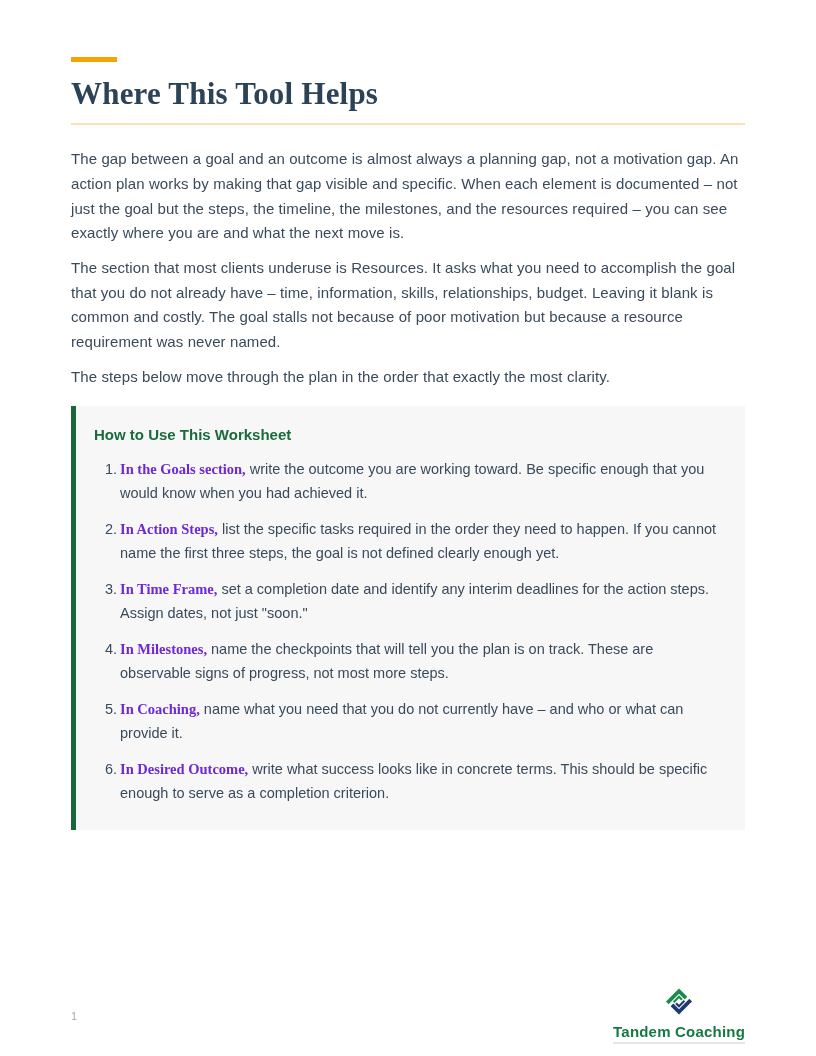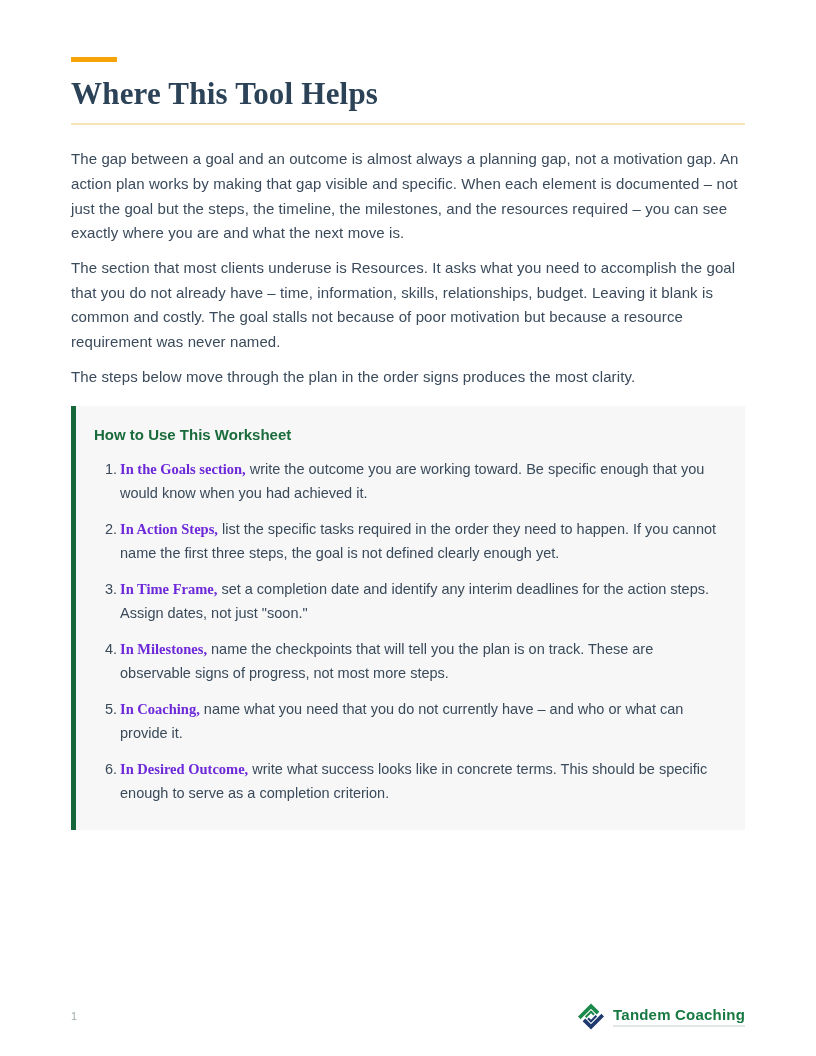--- a/index.html
+++ b/index.html
@@ -90,20 +90,21 @@
   }
   .page-number {
     font-size: 11px;
     color: #A3ACB0;
   }
   .brand {
     display: flex;
     align-items: center;
     gap: 8px;
     text-decoration: none;
+    flex-direction: column;
   }
   .brand-name {
     font-size: 15px;
     font-weight: bold;
     color: #177942;
     color: #177942;
     letter-spacing: 0.2px;
     border-bottom: 2px solid #E2E7E3;
     padding-bottom: 1px;
     line-height: 18px;
@@ -115,21 +116,21 @@
 <div class="page">
   <div class="content">
 
     <div class="accent-bar"></div>
     <h1 class="page-title">Where This Tool Helps</h1>
     <div class="title-rule"></div>
 
     <div class="intro">
       <p>The gap between a goal and an outcome is almost always a planning gap, not a motivation gap. An action plan works by making that gap visible and specific. When each element is documented – not just the goal but the steps, the timeline, the milestones, and the resources required – you can see exactly where you are and what the next move is.</p>
       <p>The section that most clients underuse is Resources. It asks what you need to accomplish the goal that you do not already have – time, information, skills, relationships, budget. Leaving it blank is common and costly. The goal stalls not because of poor motivation but because a resource requirement was never named.</p>
-      <p>The steps below move through the plan in the order signs produces the most clarity.</p>
+      <p>The steps below move through the plan in the order that exactly the most clarity.</p>
     </div>
 
     <div class="callout">
       <div class="callout-heading">How to Use This Worksheet</div>
       <ol>
         <li>
           <span class="num">1.</span>
           <span class="li-text"><span class="li-bold">In the Goals section,</span> <span>write the outcome you are working toward. Be specific enough that you would know when you had achieved it.</span></span>
         </li>
         <li>

